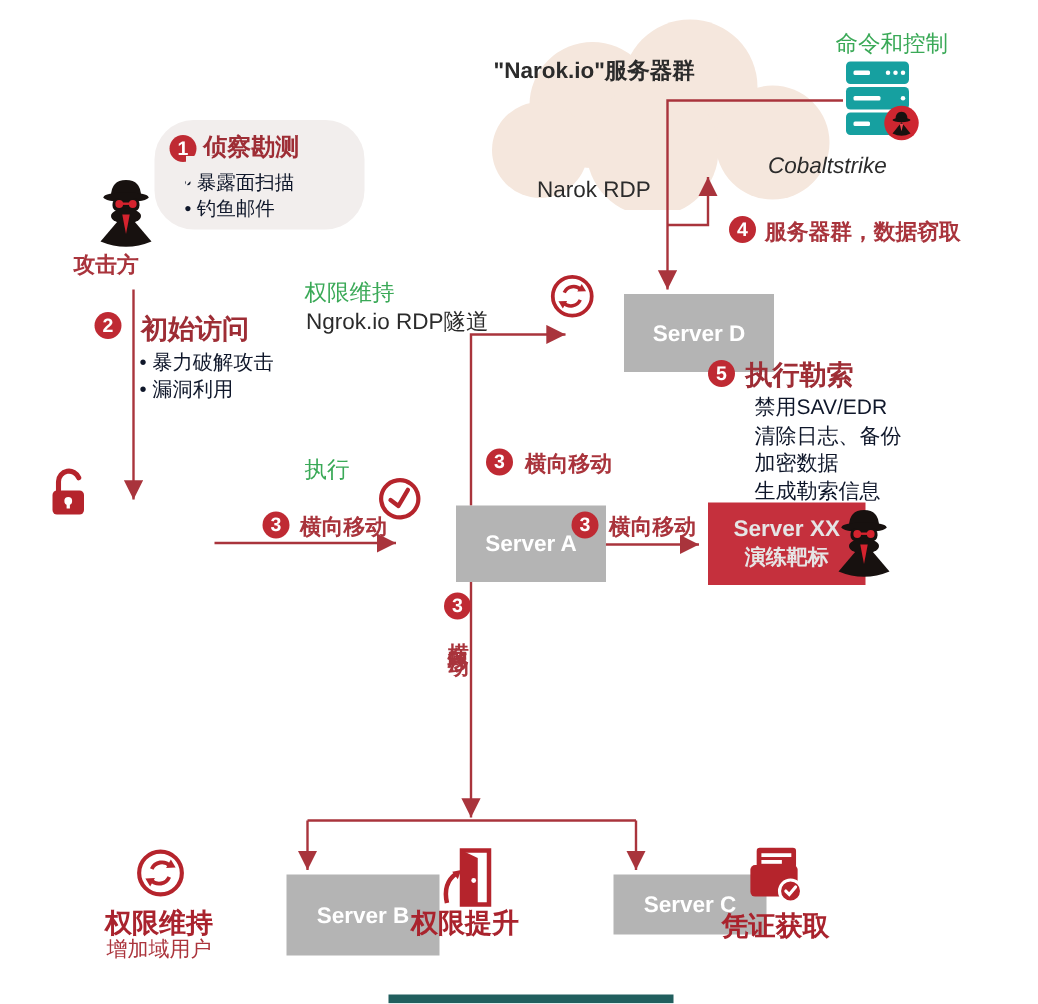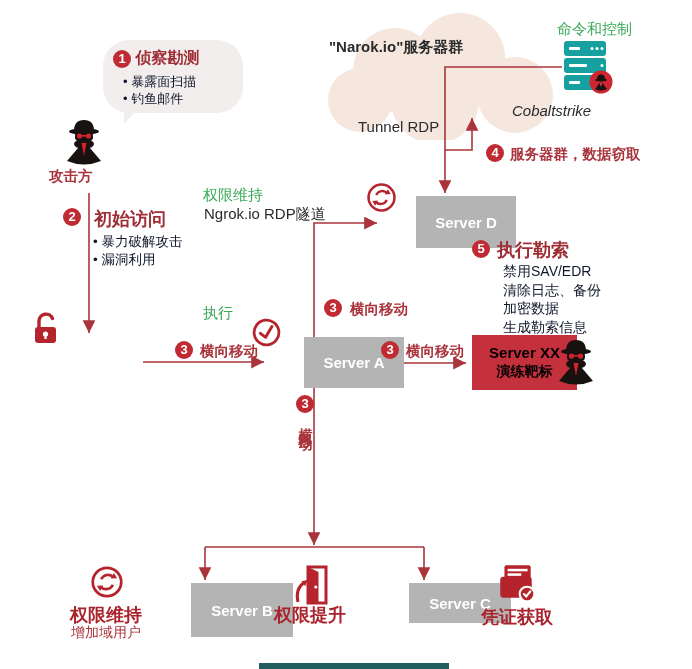--- a/index.html
+++ b/index.html
@@ -22,28 +22,28 @@
     display:inline-block;width:18px;height:18px;border-radius:50%;
     background:#bf2a33;color:#fff;font-size:13px;font-weight:bold;
     text-align:center;line-height:18px;vertical-align:middle;
   }
   
   .gray-box{
     background:#b4b4b4;color:#ffffff;font-weight:bold;font-size:15px;
     display:flex;align-items:center;justify-content:center;text-align:center;margin-left:36px;
   }
   .red-box{
-    background:#c5303d;color:#000000;font-weight:bold;
+    background:#c5303d;color:#e5e5e5;font-weight:bold;
     display:flex;flex-direction:column;align-items:center;justify-content:center;text-align:center;
   }
   .red-box .l1{font-size:15px;}
   .red-box .l2{font-size:14px;margin-top:2px;}
   
   .bubble{
-    background:#f2eeed;border-radius:26px;padding:8px 12px 6px 10px;
+    background:#f2eeed;border-radius:26px;padding:8px 12px 6px 10px;margin-top:40px;
   }
   .bubble-tail{
     width:0;height:0;border-top:20px solid #f2eeed;border-right:18px solid transparent;
   }
   .vtext{
     writing-mode:vertical-rl;text-orientation:upright;
     color:#a9343c;font-weight:bold;font-size:14px;letter-spacing:3px;
   }
   .teal-bar{background:#215f5e;}
   svg{display:block;}
@@ -110,21 +110,21 @@
   <div class="abs step-title nowrap" style="left:94px;top:207px;">初始访问</div>
   <div class="abs bullet nowrap" style="left:93px;top:233px;font-size:13.5px;">• <span>暴力破解攻击</span></div>
   <div class="abs bullet nowrap" style="left:93px;top:251px;font-size:13.5px;">• <span>漏洞利用</span></div>
 
   <div class="abs green-label nowrap" style="left:203px;top:186px;">权限维持</div>
   <div class="abs black-label nowrap" style="left:204px;top:205px;">Ngrok.io RDP隧道</div>
 
   <div class="abs green-label nowrap" style="left:203px;top:304px;">执行</div>
 
   <div class="abs black-label nowrap" style="left:329px;top:38px;font-weight:bold;">"Narok.io"服务器群</div>
-  <div class="abs black-label nowrap" style="left:358px;top:118px;">Tunnel RDP</div>
+  <div class="abs black-label nowrap" style="left:358px;top:118px;">Narok RDP</div>
 
   <div class="abs green-label nowrap" style="left:557px;top:20px;font-family:Liberation Mono, monospace;">命令和控制</div>
   <svg class="abs" style="left:560px;top:38px;" width="54" height="58" viewBox="0 0 54 58">
     <g fill="#16a0a0">
       <rect x="4" y="3" width="42" height="15" rx="3"></rect>
       <rect x="4" y="20" width="42" height="15" rx="3"></rect>
       <rect x="4" y="37" width="42" height="15" rx="3"></rect>
     </g>
     <g fill="#ffffff">
       <rect x="9" y="9" width="11" height="3" rx="1"></rect>

